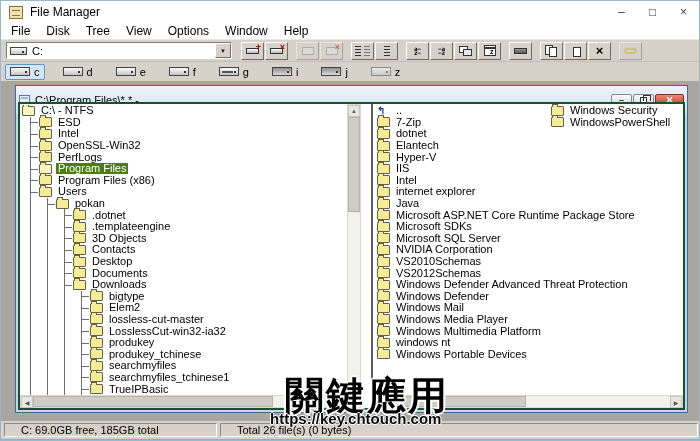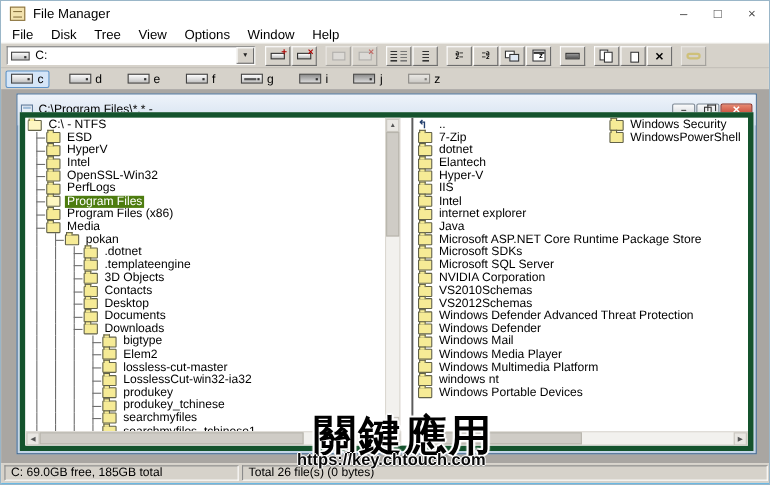--- a/index.html
+++ b/index.html
@@ -61,21 +61,21 @@
   #ctitle { height:28px; display:flex; align-items:center; padding:0 3px; background:linear-gradient(#eef3fa,#d2e0ef); font-size:11px;text-align:right; }
   .child-icon { width:11px; height:10px; background:#e8eef6; border:1px solid #5f7b9a; position:relative; flex:none; }
   .child-icon::before { content:""; position:absolute; left:1px; top:1px; right:1px; height:2px; background:#9dbbd8; }
   #ctitle-text { margin-left:5px; color:#000; white-space:nowrap; }
   #cbtns { margin-left:auto; display:flex; gap:1px; }
   .cbtn { height:13px; border:1px solid #7e8994; border-radius:2px; background:linear-gradient(#fbfbfb,#cfd4da); display:flex; align-items:center; justify-content:center; font:bold 9px/9px "Liberation Sans",sans-serif; color:#333; }
   .cbtn.cmin, .cbtn.cmax { width:21px; }
   .crest { width:7px; height:6px; border:1px solid #333; background:#f4f4f4; position:relative; }
   .crest::before { content:""; position:absolute; left:2px; top:-3px; width:6px; height:5px; border:1px solid #333; border-bottom:none; }
   .cbtn.cclose { width:29px; background:linear-gradient(#e78a72,#c0392b); border-color:#8e2a1c; color:#fff; }
-  #ccontent { position:absolute; left:2px; right:2px; top:16px; bottom:2px; background:#fff; border:5px solid #14532d; overflow:hidden; }
+  #ccontent { position:absolute; left:2px; right:2px; top:16px; bottom:2px; background:#fff; border:2px solid #14532d; overflow:hidden; }
   
   #left-pane { position:absolute; left:0; top:0; bottom:0; width:342px; background:#fff; }
   #tree { position:absolute; left:2px; top:1px; right:15px; bottom:13px; overflow:hidden; }
   #splitter { position:absolute; left:342px; top:0; bottom:0; width:11px; background:#fff; border-right:2px solid #5c5c5c; }
   #right-pane { position:absolute; left:353px; right:0; top:0; bottom:0; background:#fff; }
   #files { position:absolute; left:4px; top:1px; height:290px; display:flex; }
   .fcol { flex:none; width:174px; }
   
   .trow, .fitem { height:11.6px; display:flex; align-items:center; font-size:11px; line-height:11px; white-space:nowrap; }
   .tg, .tc { width:17px; height:100%; position:relative; flex:none; }
@@ -95,21 +95,21 @@
   #rhscroll { left:0; right:0; bottom:0; height:13px; }
   .sba { flex:none; width:12px; height:12px; background:#e9e7e3; border:1px solid #c9c6be; color:#555; font-size:6px; display:flex; align-items:center; justify-content:center; }
   #lvscroll .sba { width:12px; height:12px; }
   .sbt { background:#cfccc6; border:1px solid #b7b4ac; }
   #lvscroll .sbt { width:12px; height:95px; }
   #lhscroll .sbt { width:240px; height:11px; }
   #rhscroll .sbt { width:140px; height:11px; }
   .sbsp { flex:1; }
   
   #statusbar { position:absolute; left:0; top:420px; width:700px; height:18px; background:#d6d2ca; display:flex; gap:3px; padding:2px 3px; }
-  .spanel { border:1px solid; border-color:#8b8b8b #fff #fff #8b8b8b; font-size:11px; padding:0 5px; display:flex; align-items:center; color:#000; background:#d6d2ca; }
+  .spanel { border:1px solid; border-color:#8b8b8b #fff #fff #8b8b8b; font-size:11px; padding:0 16px; display:flex; align-items:center; color:#000; background:#d6d2ca; }
   #sp1 { width:213px; } #sp2 { flex:1; }
   #bottomline { position:absolute; left:0; top:438px; width:700px; height:3px; background:linear-gradient(#7cc3e8,#1d86c8); }
   
   #wm-title { position:absolute; left:284px; top:368px; z-index:99; font-size:39px; font-weight:bold; color:#000; letter-spacing:2px;
     text-shadow:-2px 0 1px #fff,2px 0 1px #fff,0 -2px 1px #fff,0 2px 1px #fff,-1px -1px #fff,1px 1px #fff,1px -1px #fff,-1px 1px #fff; }
   #wm-url { position:absolute; left:269px; top:409px; z-index:99; font-size:15px; font-weight:bold; color:#0a0a0a;
     text-shadow:-1px 0 #fff,1px 0 #fff,0 -1px #fff,0 1px #fff; }
 </style>
 </head>
 <body>
@@ -253,25 +253,20 @@
               <span class="tlabel">C:\ - NTFS</span>
             </div>
             <div class="trow">
               <span class="tc"></span>
               <span class="fico folder"></span>
               <span class="tlabel">ESD</span>
             </div>
             <div class="trow">
               <span class="tc"></span>
               <span class="fico folder"></span>
-              <span class="tlabel">HyperV</span>
-            </div>
-            <div class="trow">
-              <span class="tc"></span>
-              <span class="fico folder"></span>
               <span class="tlabel">Intel</span>
             </div>
             <div class="trow">
               <span class="tc"></span>
               <span class="fico folder"></span>
               <span class="tlabel">OpenSSL-Win32</span>
             </div>
             <div class="trow">
               <span class="tc"></span>
               <span class="fico folder"></span>
@@ -283,21 +278,21 @@
               <span class="tlabel sel">Program Files</span>
             </div>
             <div class="trow">
               <span class="tc"></span>
               <span class="fico folder"></span>
               <span class="tlabel">Program Files (x86)</span>
             </div>
             <div class="trow">
               <span class="tc"></span>
               <span class="fico folder"></span>
-              <span class="tlabel">Media</span>
+              <span class="tlabel">Users</span>
             </div>
             <div class="trow">
               <span class="tg"></span>
               <span class="tc"></span>
               <span class="fico folder"></span>
               <span class="tlabel">pokan</span>
             </div>
             <div class="trow">
               <span class="tg"></span>
               <span class="tg"></span>

